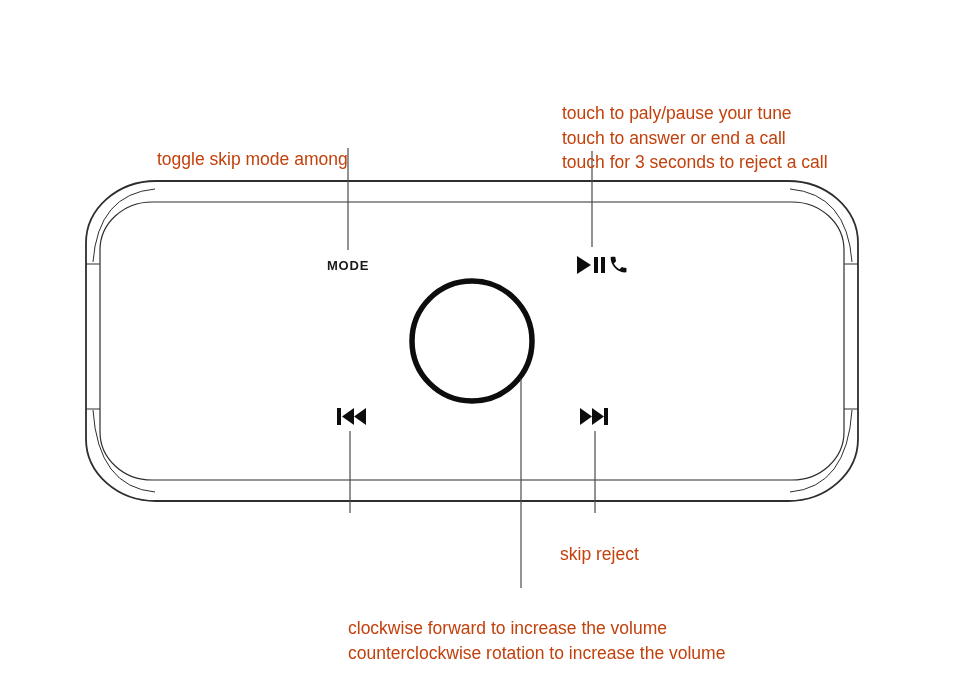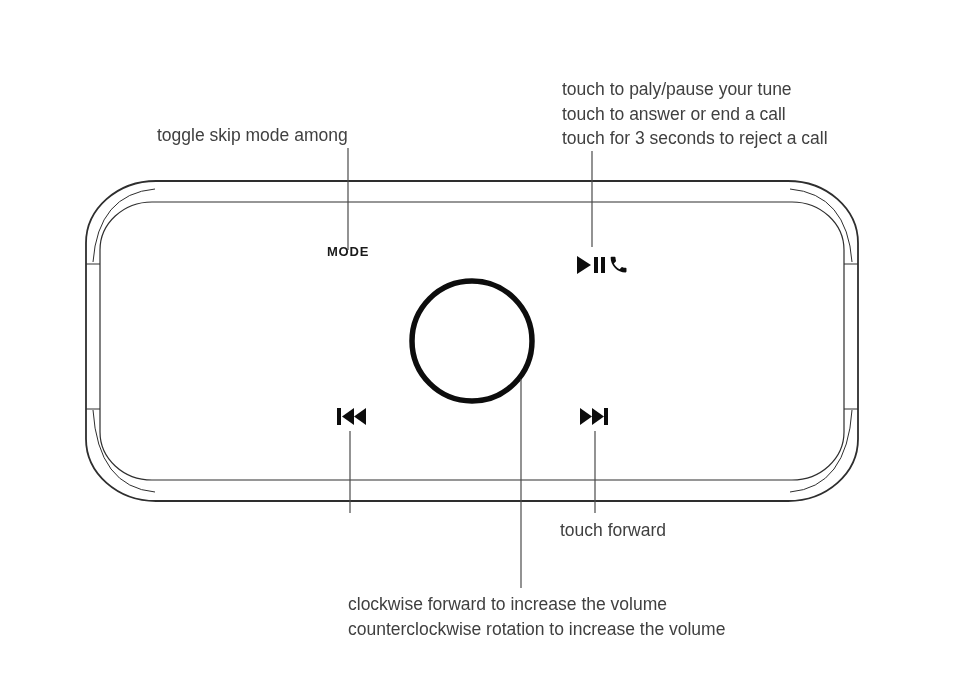--- a/index.html
+++ b/index.html
@@ -9,26 +9,27 @@
     background:#ffffff;
     overflow:hidden;
     font-family:"Liberation Sans", sans-serif;
     color:#3c3c3c;
   }
   .canvas svg{position:absolute;left:0;top:0;}
   .label{
     position:absolute;
     font-size:17.5px;
     line-height:24.5px;
-    color:#404040;
+    color:#c2410c;
     white-space:nowrap;
+    margin-top:24px;
   }
   .mode-label{
     position:absolute;
-    left:348px;top:244px;
+    left:348px;top:258px;
     transform:translateX(-50%);
     font-size:13px;
     font-weight:bold;
     letter-spacing:0.8px;
     color:#1a1a1a;
     white-space:nowrap;
   }
 </style>
 </head>
 <body>
@@ -86,20 +87,20 @@
 
   <div class="label" style="left:562px;top:77px;">
     <div>touch to paly/pause your tune</div>
     <div>touch to answer or end a call</div>
     <div>touch for 3 seconds to reject a call</div>
   </div>
 
   <div class="mode-label">MODE</div>
 
 
-  <div class="label" style="left:560px;top:518px;">touch forward</div>
+  <div class="label" style="left:560px;top:518px;">skip reject</div>
 
   <div class="label" style="left:348px;top:592px;">
     <div>clockwise forward to increase the volume</div>
     <div>counterclockwise rotation to increase the volume</div>
   </div>
 
 </div>
 
 </body></html>

